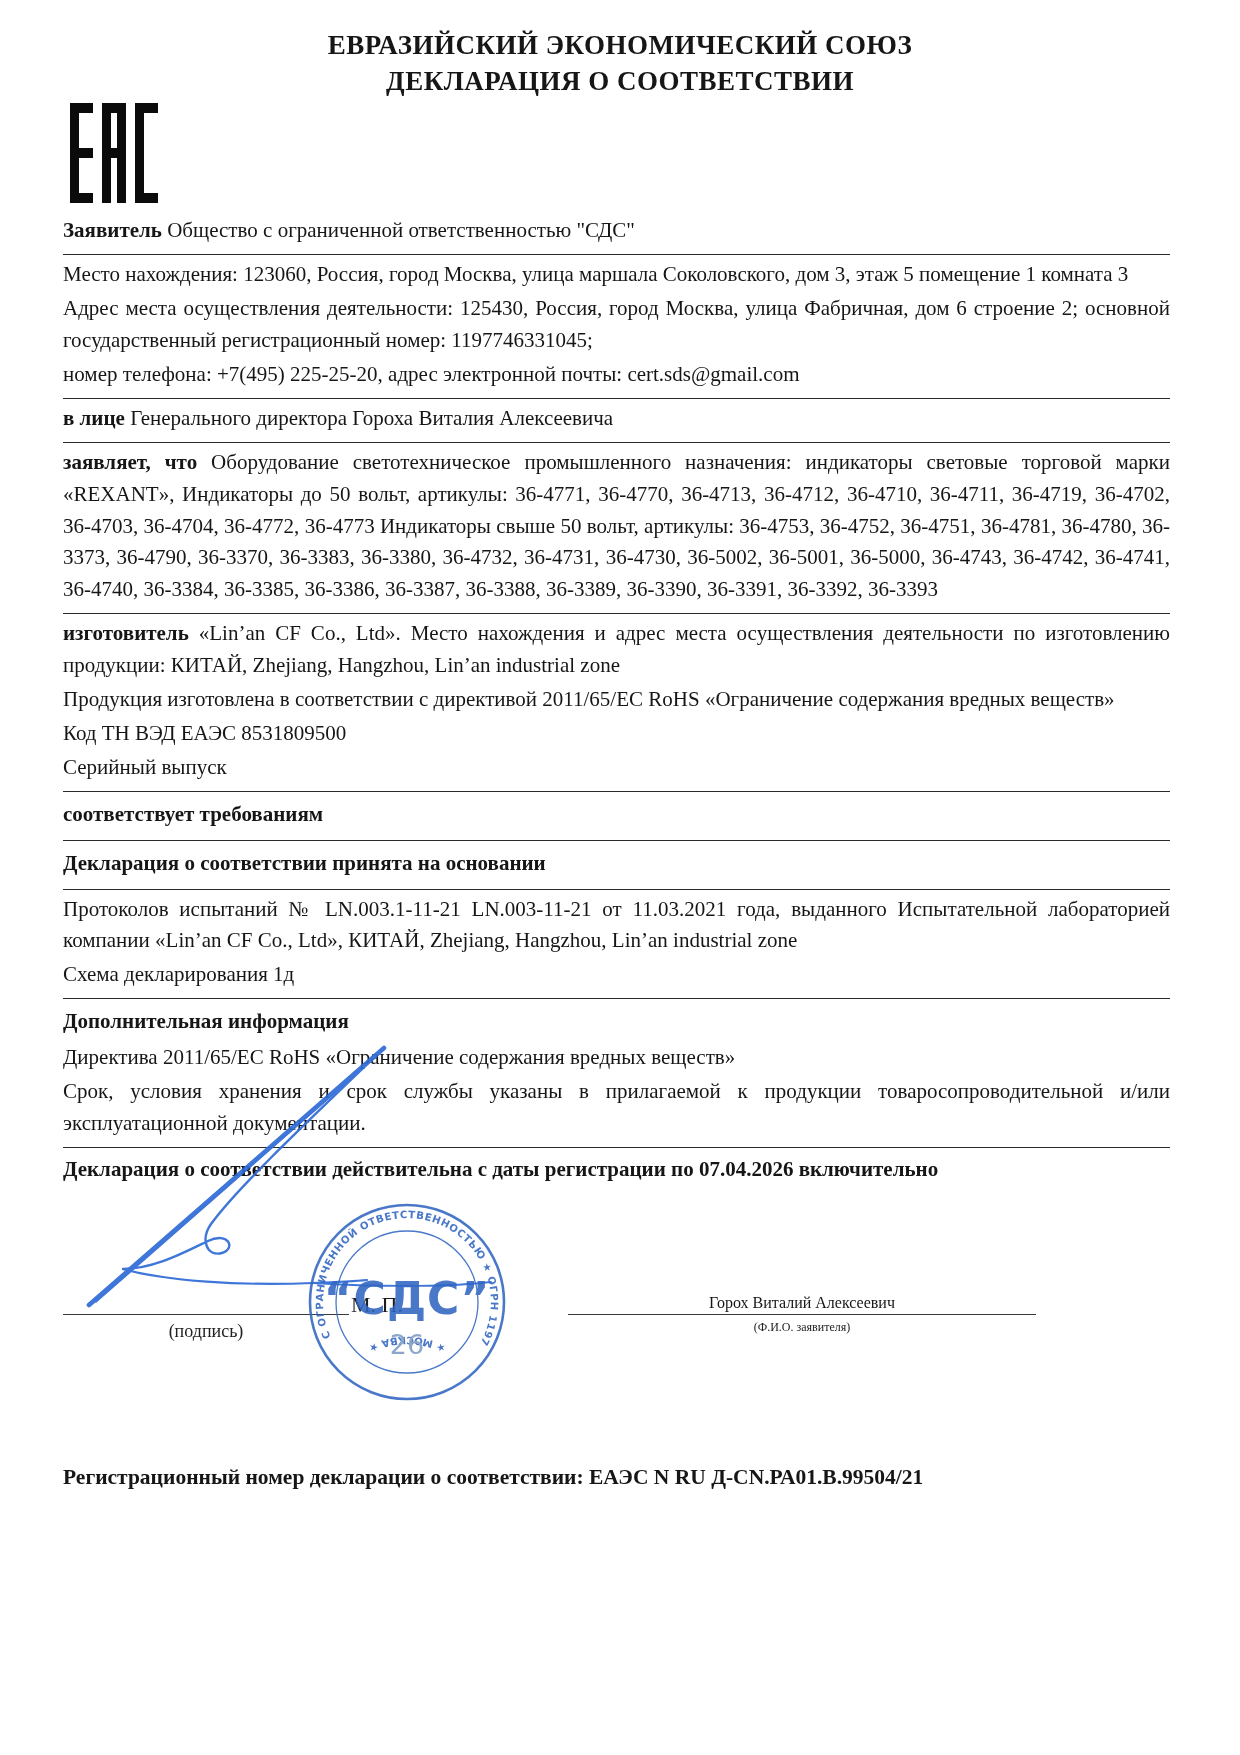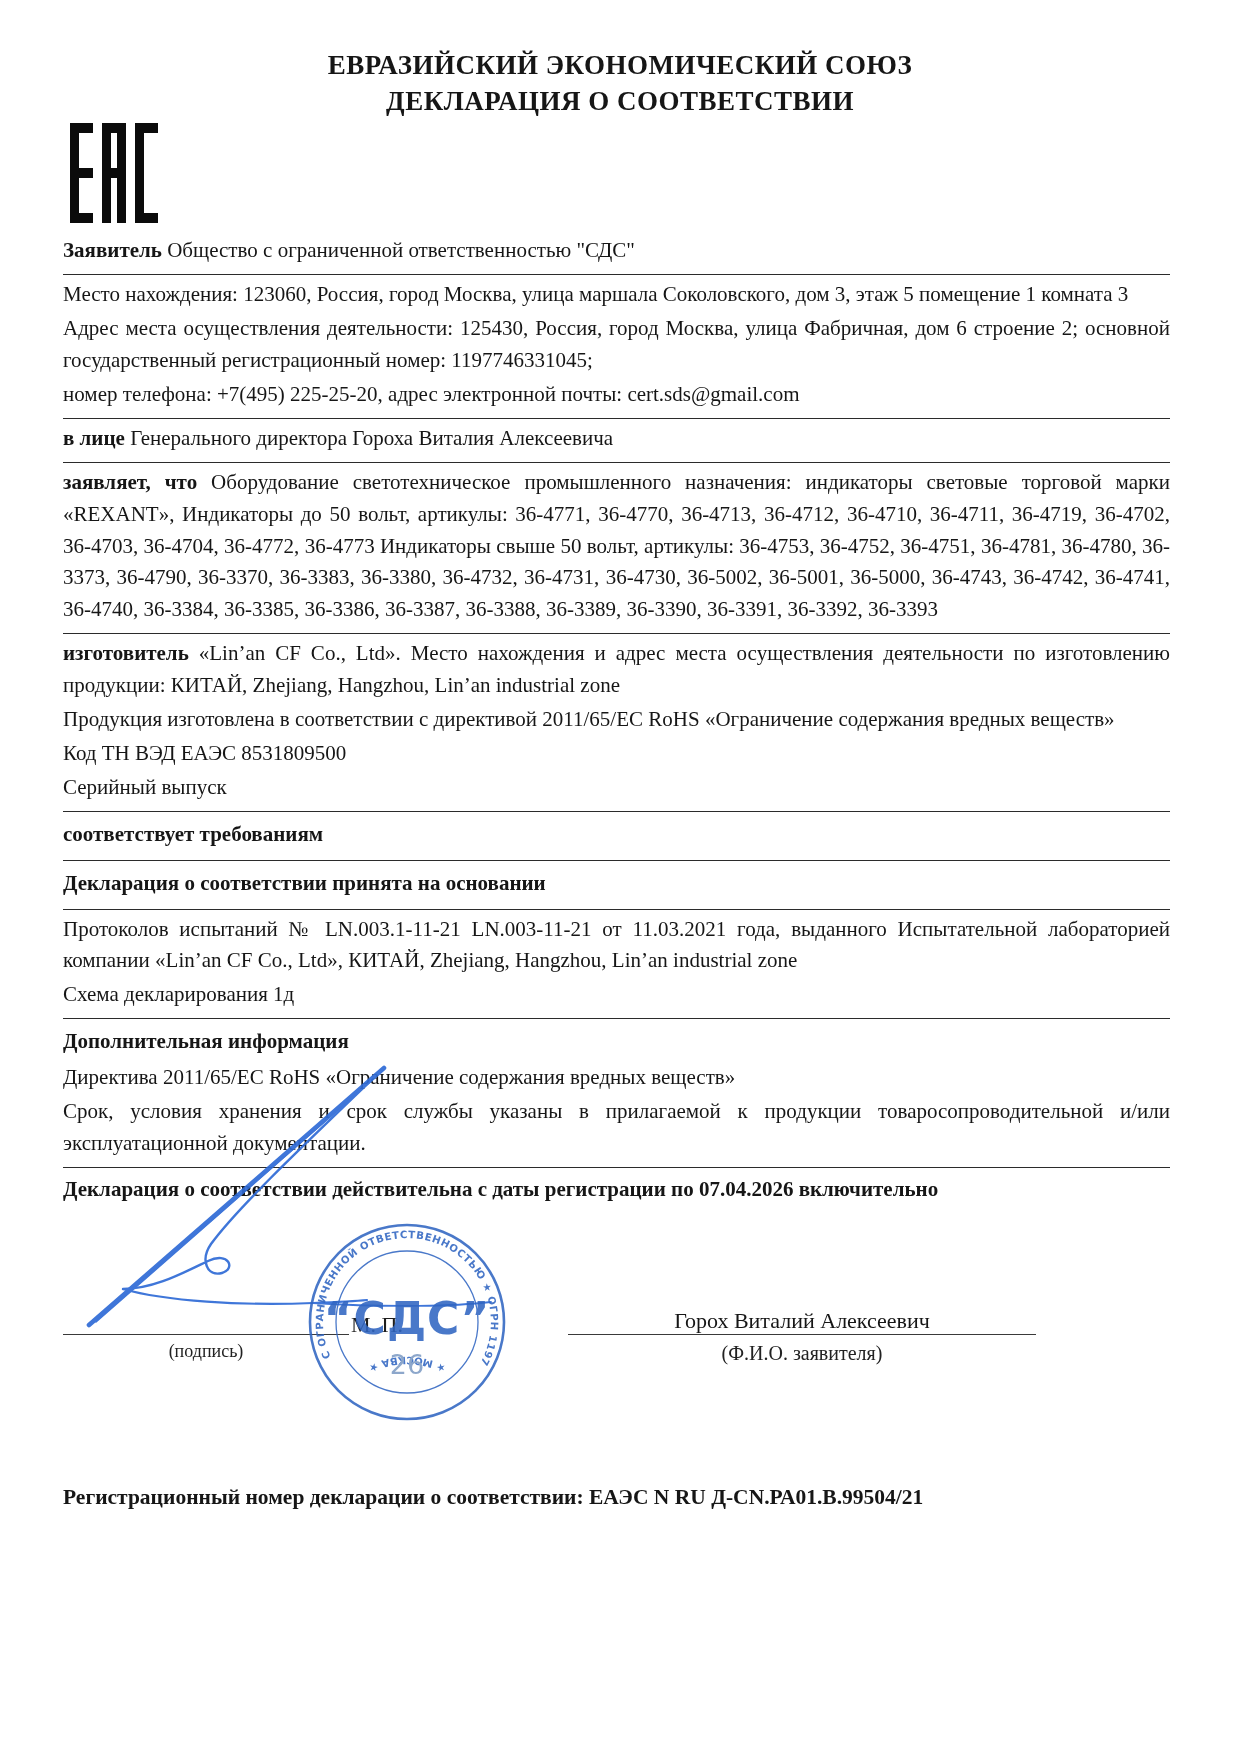--- a/index.html
+++ b/index.html
@@ -6,21 +6,21 @@
   body{
     width:1240px;height:1755px;
     background:#ffffff;
     font-family:"Liberation Serif",serif;
     color:#161616;
     position:relative;
     overflow:hidden;
   }
   .page{position:absolute;inset:0;}
   .doc-title{
-    padding-top:48px;
+    padding-top:28px;
     text-align:center;
     font-weight:bold;
     font-size:27px;
     line-height:1.32;
     letter-spacing:0.5px;
   }
   .logo-row{height:102px;margin:4px 0 6px 70px;}
   .content{margin:0 70px 0 63px;font-size:21px;line-height:1.52;}
   .sec{padding:3px 0 6px 0;font-family:Liberation Serif, serif;}
   .rule-b{border-bottom:1.6px solid #2b2b2b;}
@@ -28,22 +28,22 @@
   p{margin:0;padding:1px 0;}
   .just{text-align:justify;}
   b.lbl{font-weight:bold;}
   .sec-head{font-weight:bold;padding:4px 0 3px 0;}
   .validity{font-weight:bold;padding:6px 0 2px 0;}
   .sign-area{position:relative;height:238px;margin-top:4px;}
   .sig-line{position:absolute;left:0;top:122px;width:286px;border-bottom:1.6px solid #3a3a3a;}
   .sig-caption{position:absolute;left:0;top:126px;width:286px;text-align:center;font-size:18px;color:#222;}
   .mp-mark{position:absolute;left:288px;top:96px;font-size:22px;color:#1d1d1d;}
   .fio-line{position:absolute;left:505px;top:122px;width:468px;border-bottom:1.6px solid #3a3a3a;}
-  .fio-name{position:absolute;left:505px;top:92px;width:468px;text-align:center;font-size:22px;}
-  .fio-caption{position:absolute;left:505px;top:126px;width:468px;text-align:center;font-size:20px;color:#222;}
+  .fio-name{position:absolute;left:505px;top:99px;width:468px;text-align:center;font-size:16px;}
+  .fio-caption{position:absolute;left:505px;top:126px;width:468px;text-align:center;font-size:12px;color:#222;}
   .sign-svg{position:absolute;left:-2px;top:-162px;width:1112px;height:402px;overflow:visible;pointer-events:none;}
   .footer{margin-top:30px;font-weight:bold;font-size:21.5px;line-height:1.65;}
   .stamp-ring-text{font-family:"DejaVu Sans",sans-serif;font-size:10.2px;letter-spacing:0.6px;font-weight:bold;}
   .stamp-center{font-family:"DejaVu Sans",sans-serif;font-weight:bold;font-size:44px;letter-spacing:1px;}
   .stamp-num{font-family:"DejaVu Sans",sans-serif;font-size:27px;}
 </style>
 </head>
 <body>
 
 <div class="page">

